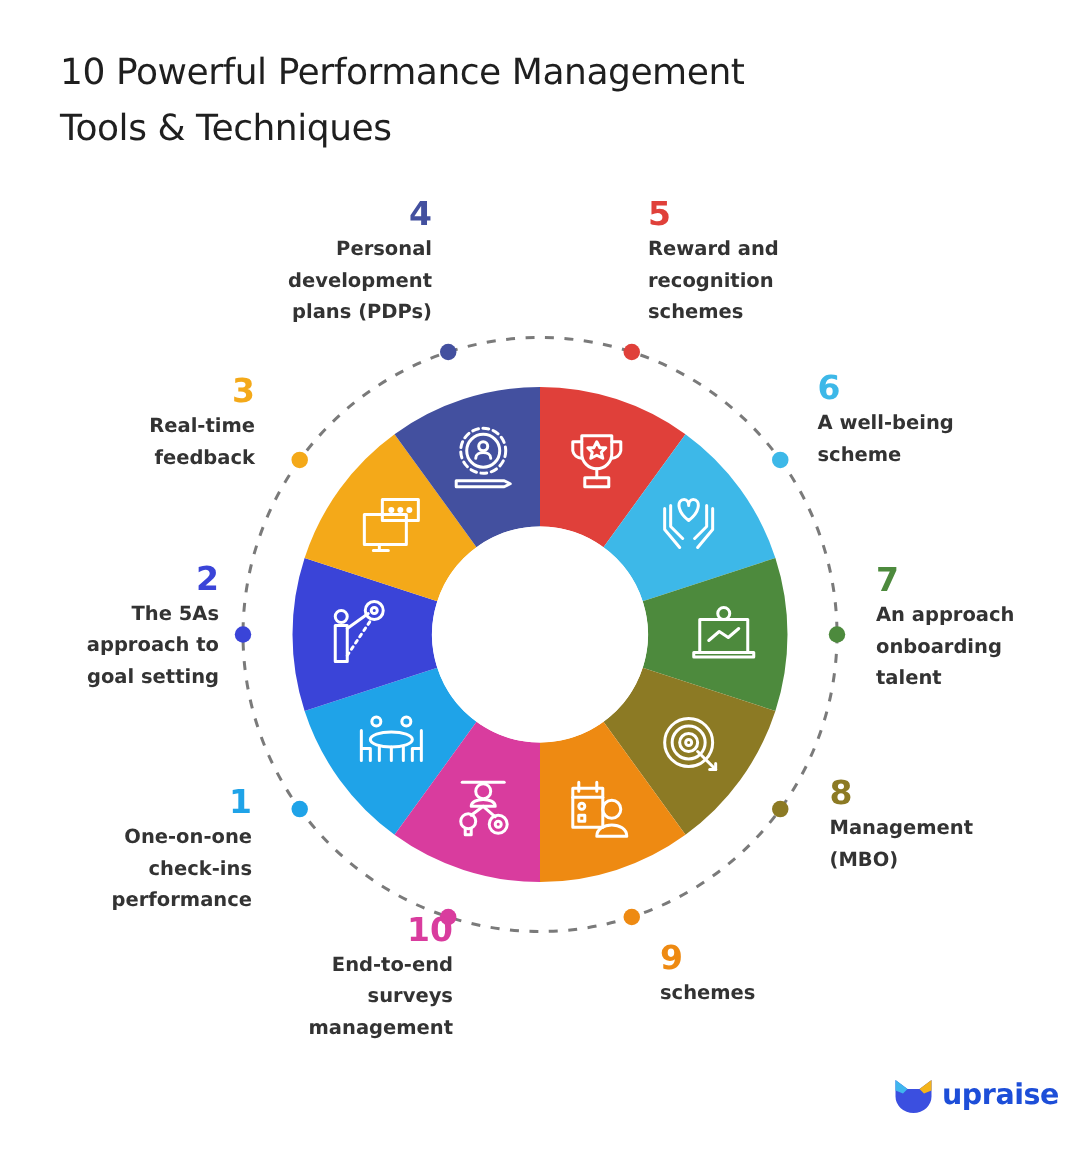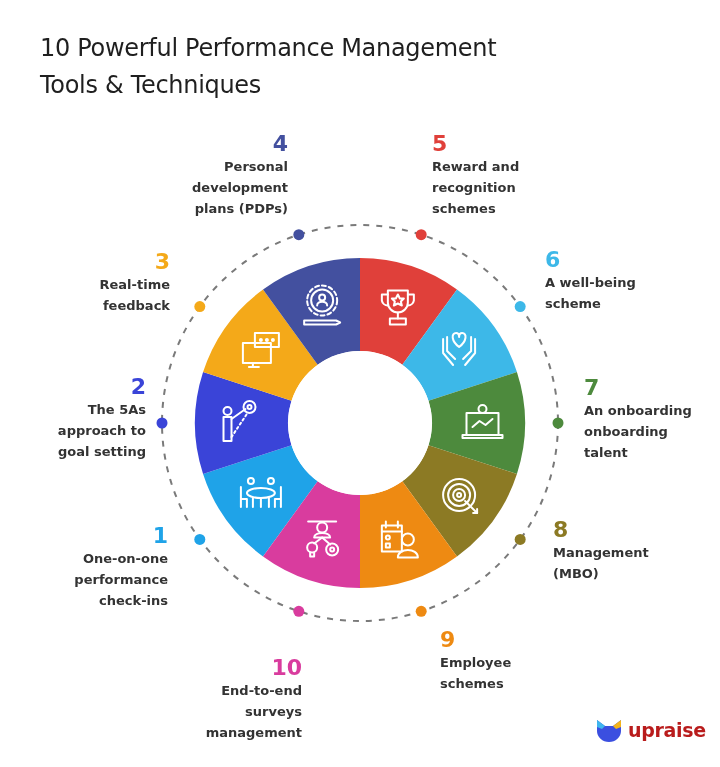--- a/index.html
+++ b/index.html
@@ -5,21 +5,21 @@
   html,body{margin:0;padding:0;background:#ffffff;}
   body{width:720px;height:767px;position:relative;overflow:hidden;font-family:"DejaVu Sans","Liberation Sans",sans-serif;color:#2b2b2b;}
   .title{position:absolute;left:40px;top:30px;font-size:24px;line-height:37px;font-weight:500;color:#1f1f1f;letter-spacing:-0.3px;margin:0;}
   .title span{display:block;}
   svg.wheel{position:absolute;left:0;top:0;}
   .label{position:absolute;font-size:13px;line-height:21px;font-weight:600;color:#333;}
   .label .num{display:block;font-size:22px;line-height:24px;font-weight:600;}
   .label.right{text-align:right;}
   .label.left{text-align:left;}
   .logo{position:absolute;left:596px;top:717px;display:flex;align-items:center;gap:6px;}
-  .logo-text{font-size:19px;font-weight:700;color:#b91c1c;letter-spacing:-0.3px;text-align:center;}
+  .logo-text{font-size:19px;font-weight:700;color:#1d4ed8;letter-spacing:-0.3px;text-align:center;}
 </style>
 </head>
 <body>
 
 <h1 class="title">
   <span>10 Powerful Performance Management</span>
   <span>Tools &amp; Techniques</span>
 </h1>
 
 <svg class="wheel" width="720" height="767" viewBox="0 0 720 767">
@@ -130,22 +130,22 @@
         <circle cx="10" cy="10" r="6"></circle>
         <circle cx="10" cy="10" r="2"></circle>
         <path d="M0,-2 L-8,4 M0,-2 L8,5"></path>
       </g>
     </g>
 </svg>
 
 <div class="label right" style="left:62px;top:524px;width:106px;">
   <span class="num" style="color:#1fa3e8">1</span>
   <span style="display:block">One-on-one</span>
+  <span style="display:block">check-ins</span>
   <span style="display:block">performance</span>
-  <span style="display:block">check-ins</span>
 </div>
 
 <div class="label right" style="left:46px;top:375px;width:100px;">
   <span class="num" style="color:#3a44d8">2</span>
   <span style="display:block">The 5As</span>
   <span style="display:block">approach to</span>
   <span style="display:block">goal setting</span>
 </div>
 
 <div class="label right" style="left:70px;top:250px;width:100px;">
@@ -169,38 +169,37 @@
 </div>
 
 <div class="label left" style="left:545px;top:248px;width:120px;">
   <span class="num" style="color:#3db8e8">6</span>
   <span style="display:block">A well-being</span>
   <span style="display:block">scheme</span>
 </div>
 
 <div class="label left" style="left:584px;top:376px;width:120px;">
   <span class="num" style="color:#4d8a3d">7</span>
-  <span style="display:block">An onboarding</span>
+  <span style="display:block">An approach</span>
   <span style="display:block">onboarding</span>
   <span style="display:block">talent</span>
 </div>
 
 <div class="label left" style="left:553px;top:518px;width:130px;">
   <span class="num" style="color:#8c7a24">8</span>
   <span style="display:block">Management</span>
   <span style="display:block">(MBO)</span>
 </div>
 
 <div class="label left" style="left:440px;top:628px;width:120px;">
   <span class="num" style="color:#ee8a12">9</span>
-  <span style="display:block">Employee</span>
   <span style="display:block">schemes</span>
 </div>
 
-<div class="label right" style="left:180px;top:656px;width:122px;">
+<div class="label right" style="left:180px;top:609px;width:122px;">
   <span class="num" style="color:#d93c9e">10</span>
   <span style="display:block">End-to-end</span>
   <span style="display:block">surveys</span>
   <span style="display:block">management</span>
 </div>
 
 <div class="logo">
   <svg width="26" height="26" viewBox="0 0 26 26">
     <path d="M1 3 L9 9 L17 9 L25 3 L25 14 A12 11 0 0 1 1 14 Z" fill="#3b4fe0"></path>
     <path d="M1 3 L9 9 L6 12 L1 10 Z" fill="#3fb6ee"></path>

